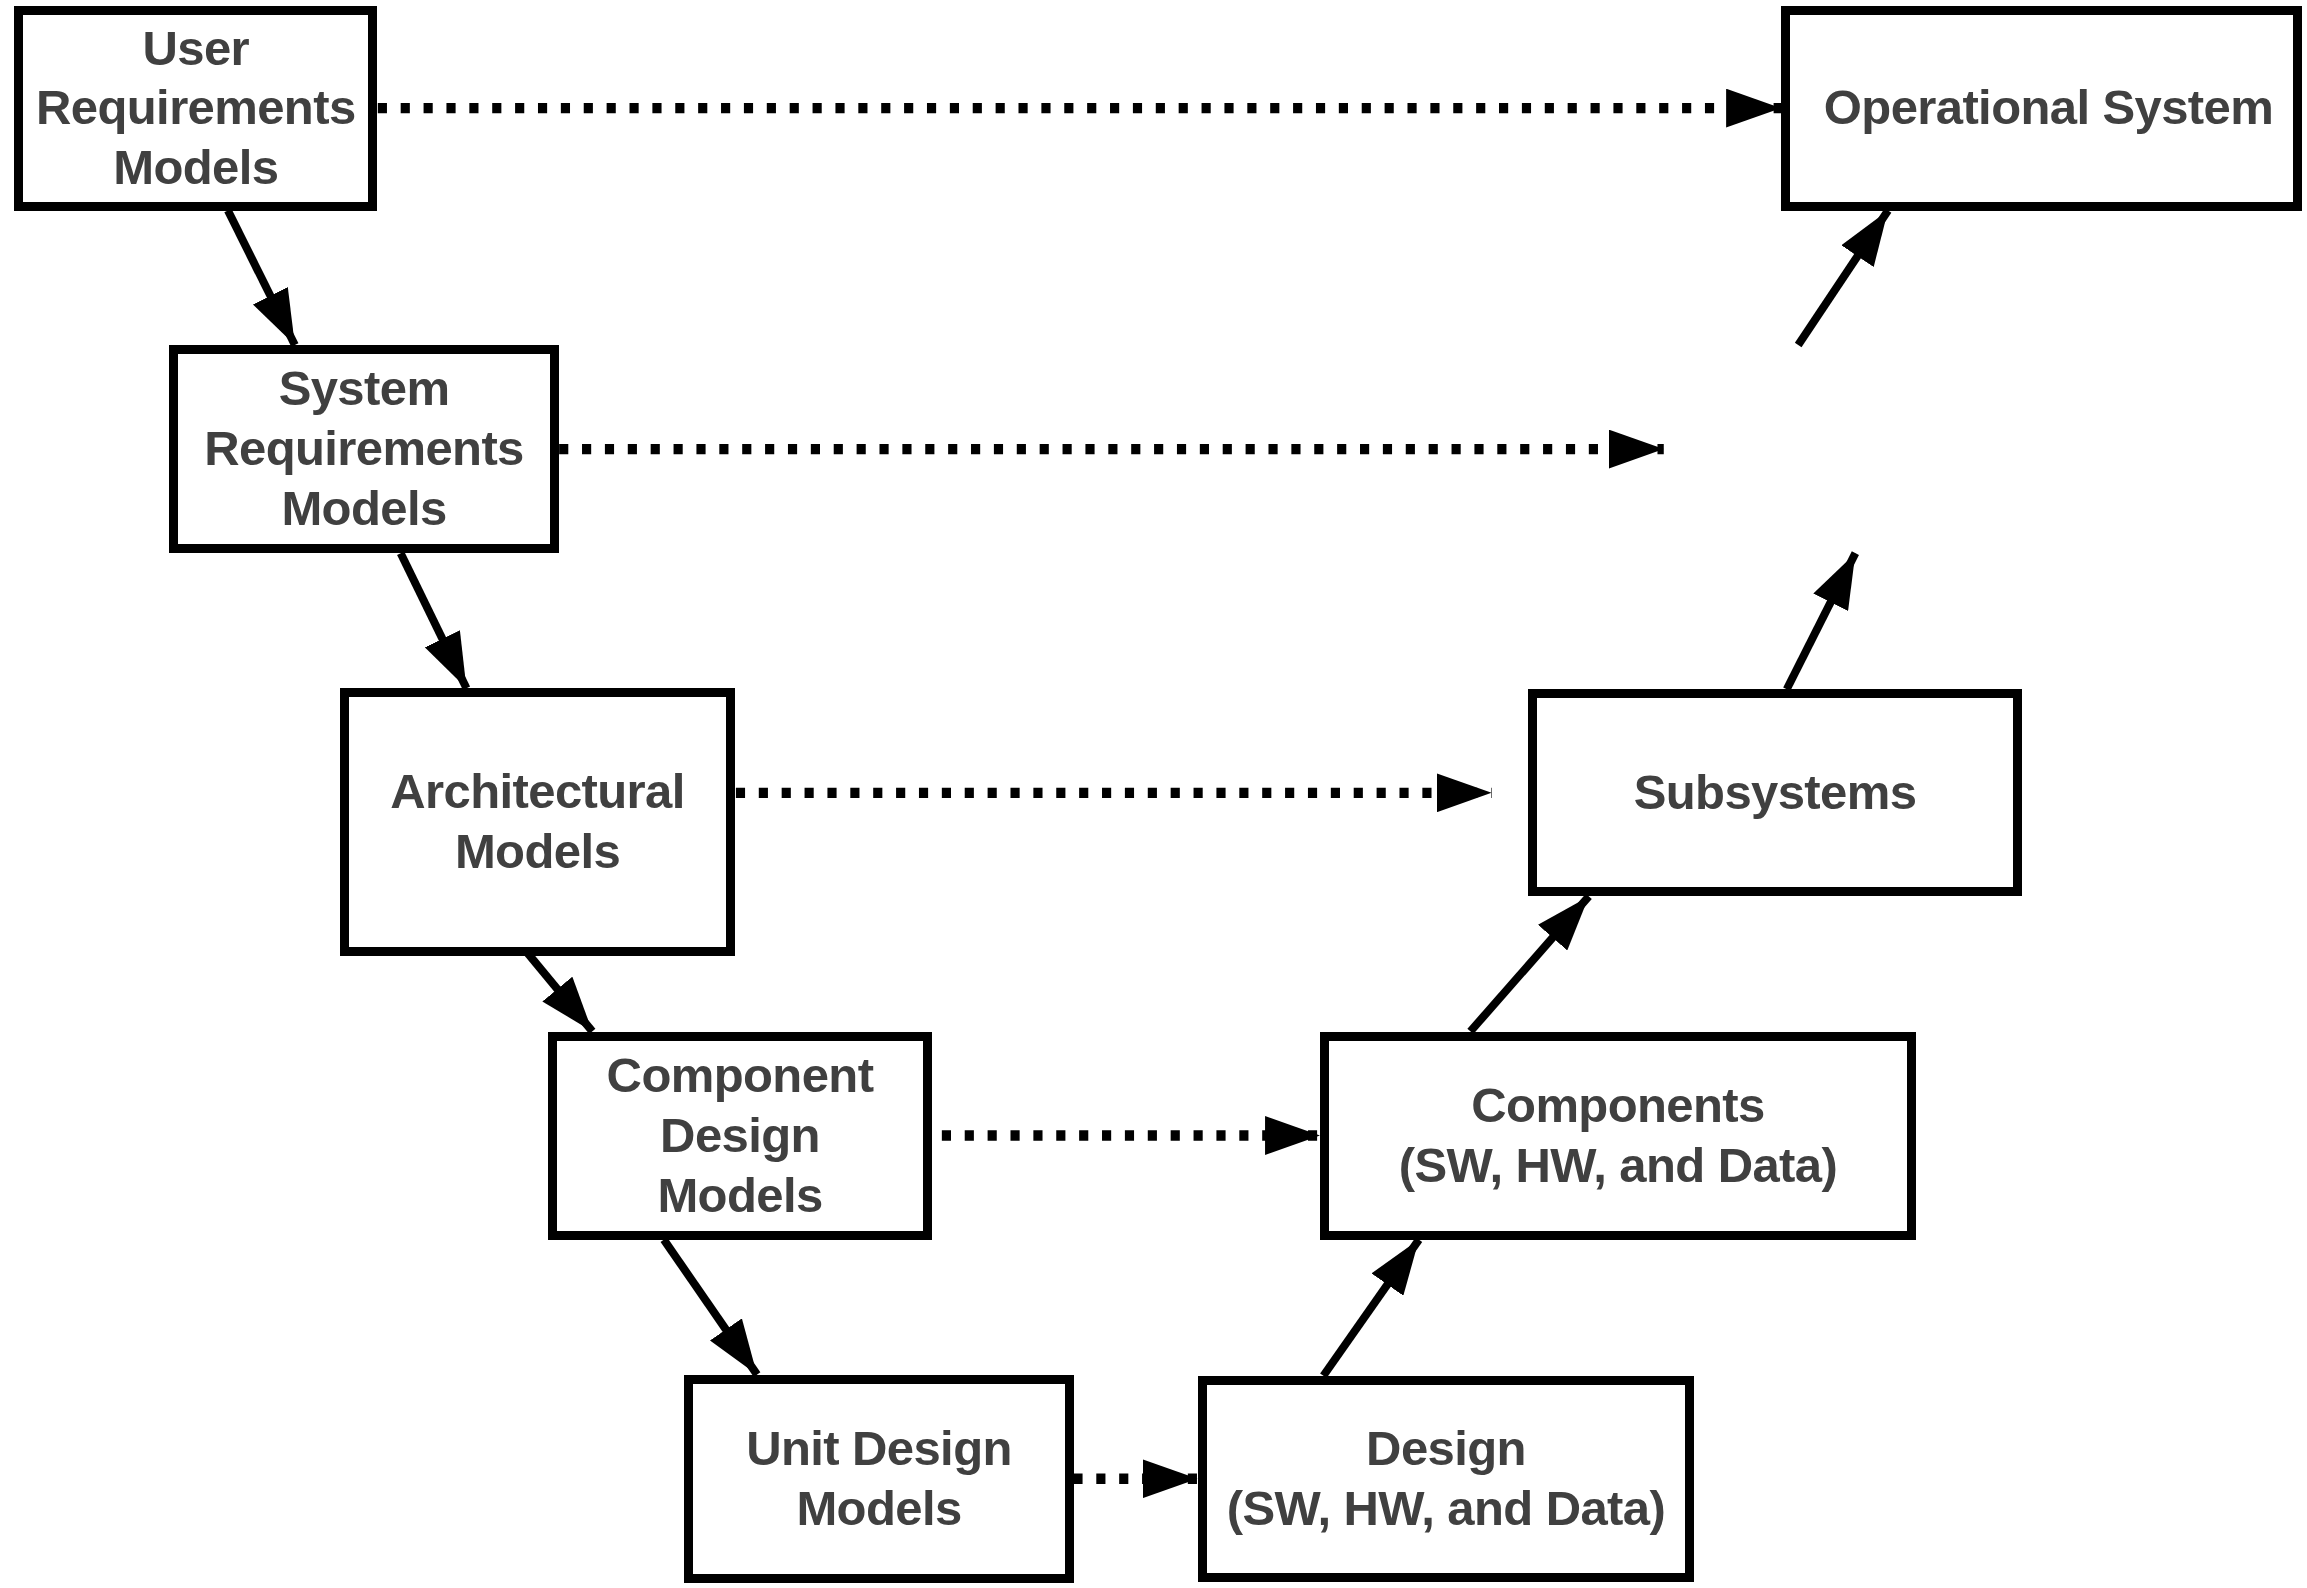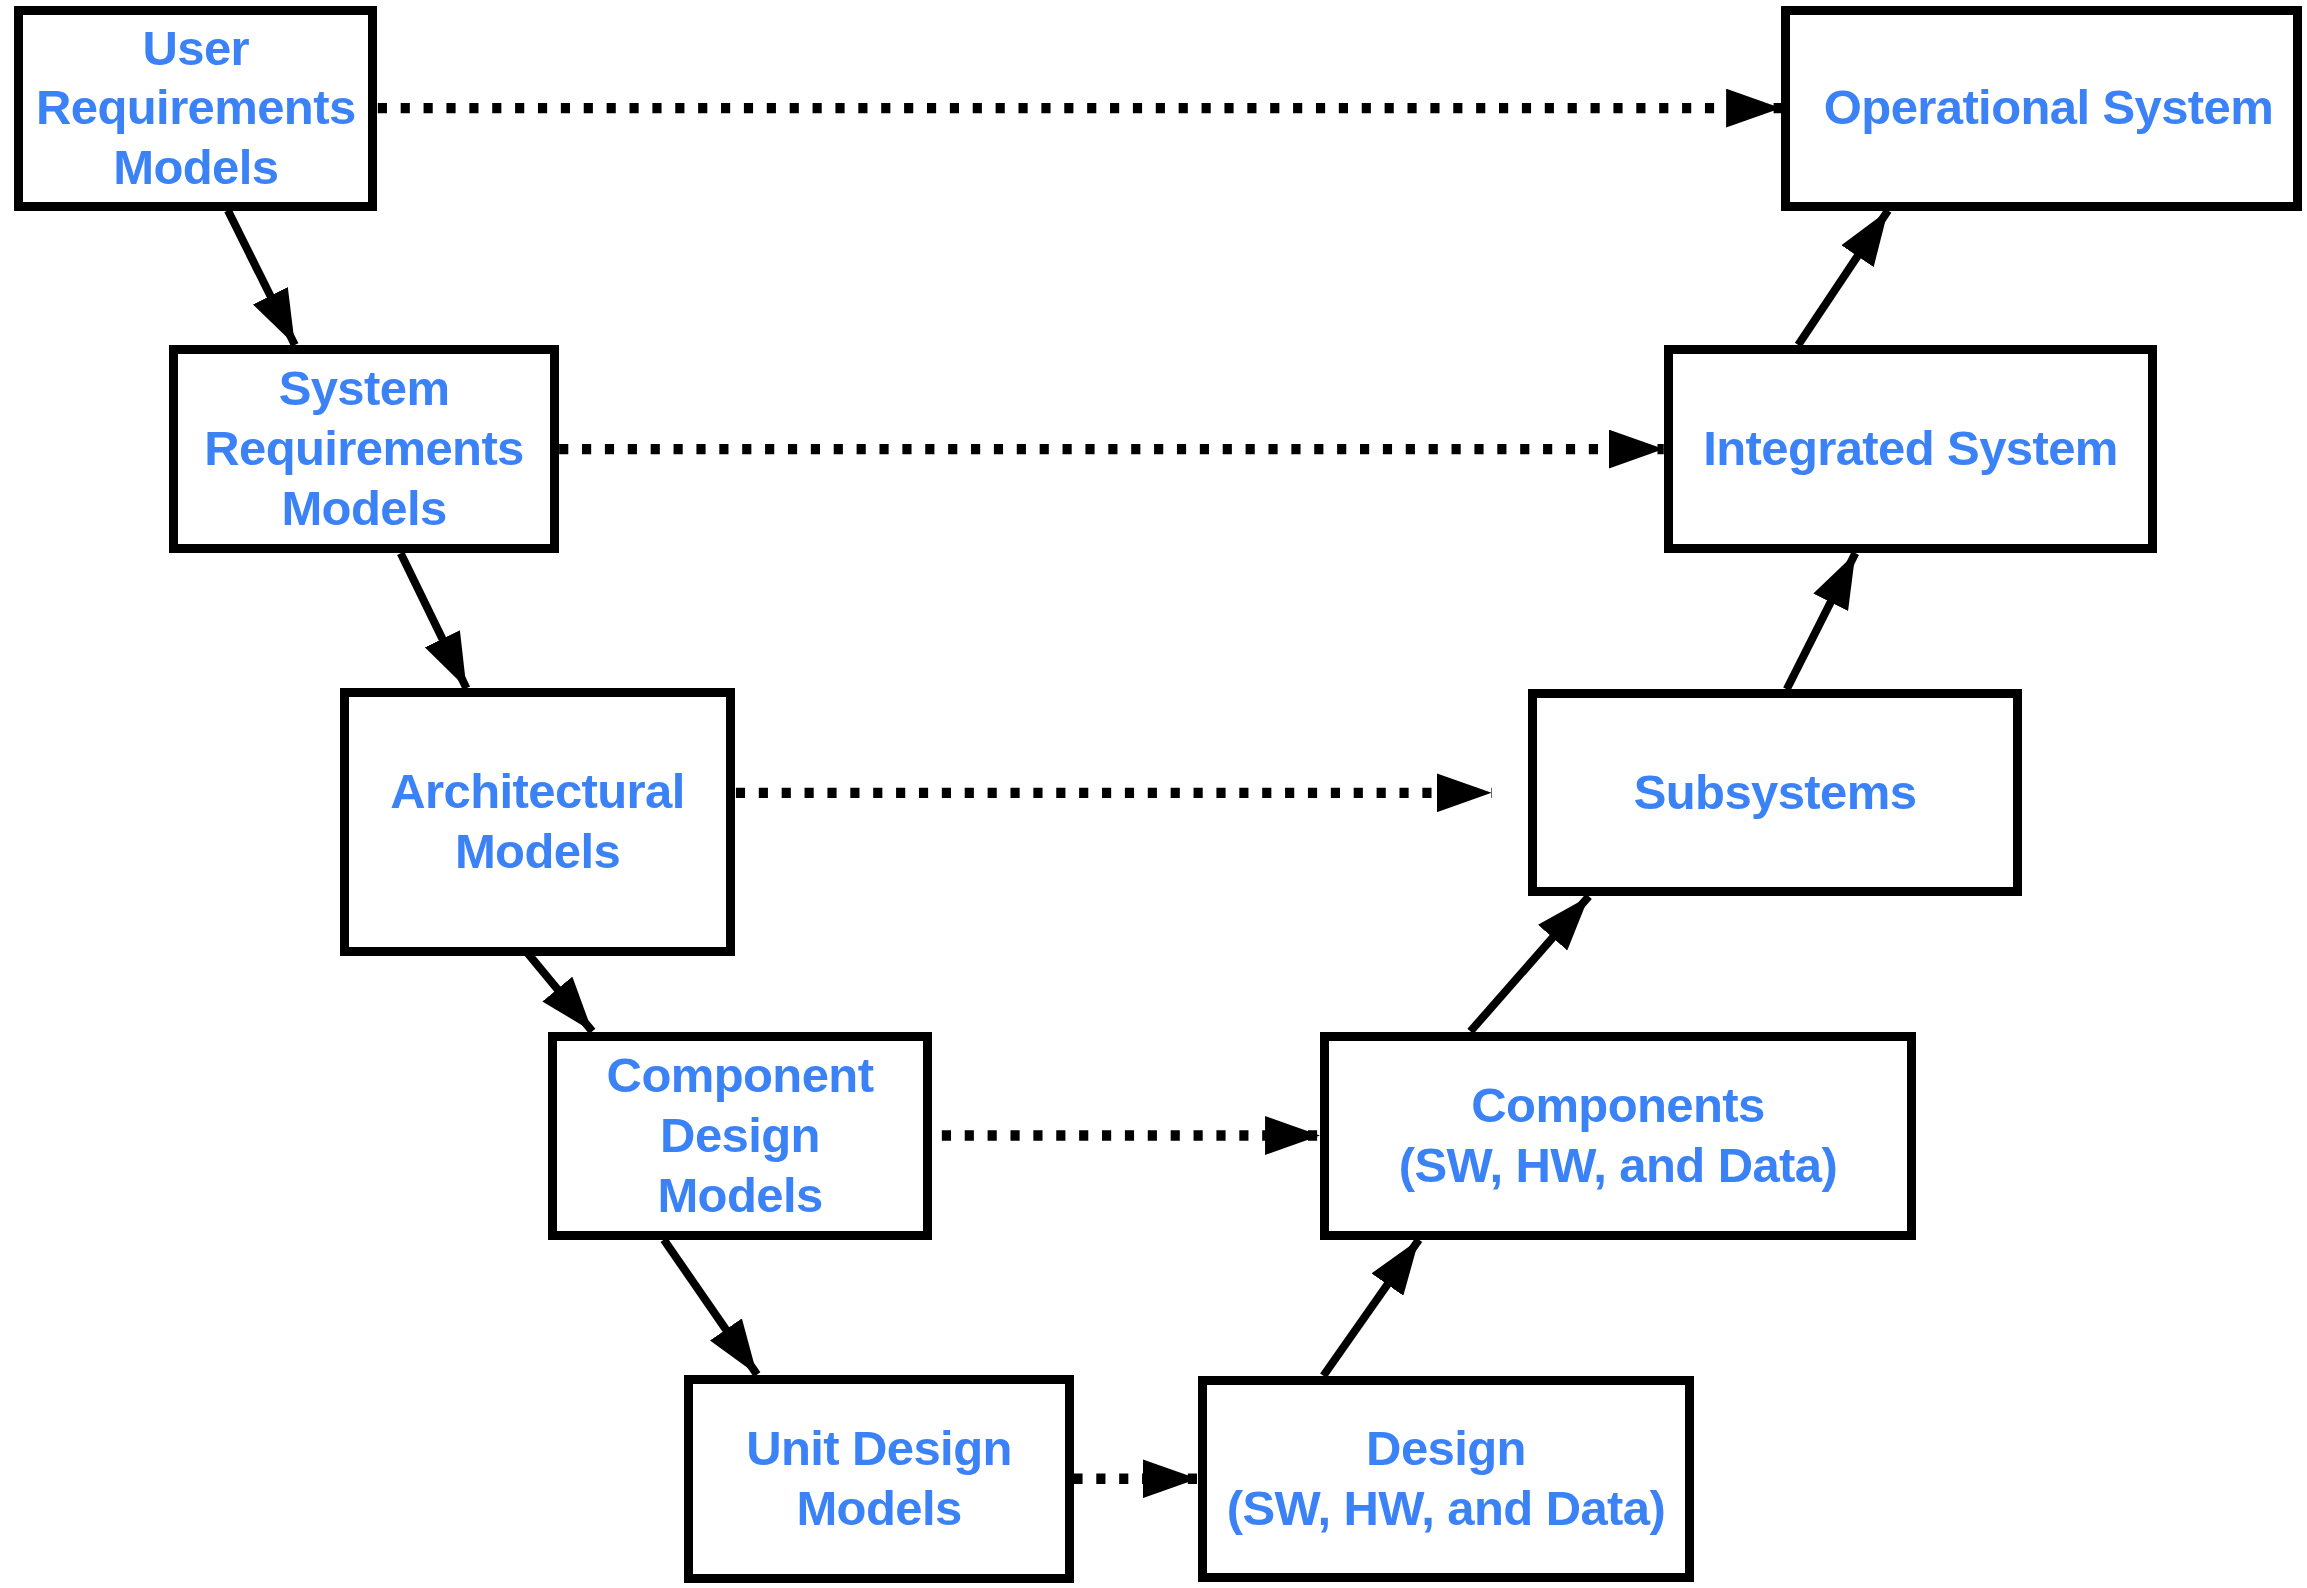--- a/index.html
+++ b/index.html
@@ -24,21 +24,21 @@
     border: 9.2px solid #000000;
     display: flex;
     align-items: center;
     justify-content: center;
     text-align: center;
     white-space: pre-line;
     font-weight: bold;
     font-size: 49px;
     line-height: 1.22;
     letter-spacing: -0.6px;
-    color: #3b82f6;
+    color: #404040;
   }
   
   .n0 { left: 14.3px;   top: 5.7px;   width: 363px; height: 205px; }
   .n1 { left: 169px;  top: 345px;  width: 390px; height: 208px; }
   .n2 { left: 340px;  top: 688px; width: 395px; height: 268px; }
   .n3 { left: 512px;  top: 1032px; width: 384px; height: 208px; margin-left: 36px; }
   .n4 { left: 684px; top: 1375px; width: 390px; height: 208px; }
   
   .n5 { left: 1198px; top: 1376px; width: 496px; height: 206px; }
   .n6 { left: 1320px; top: 1032px; width: 596px; height: 208px; }
@@ -98,17 +98,16 @@
   <div class="node n3">Component
 Design
 Models</div>
   <div class="node n4">Unit Design
 Models</div>
   <div class="node n5">Design
 (SW, HW, and Data)</div>
   <div class="node n6">Components
 (SW, HW, and Data)</div>
   <div class="node n7">Subsystems</div>
-  <div class="node n8">Integrated System</div>
   <div class="node n9">Operational System</div>
 
 </div>
 
 
 </body></html>

